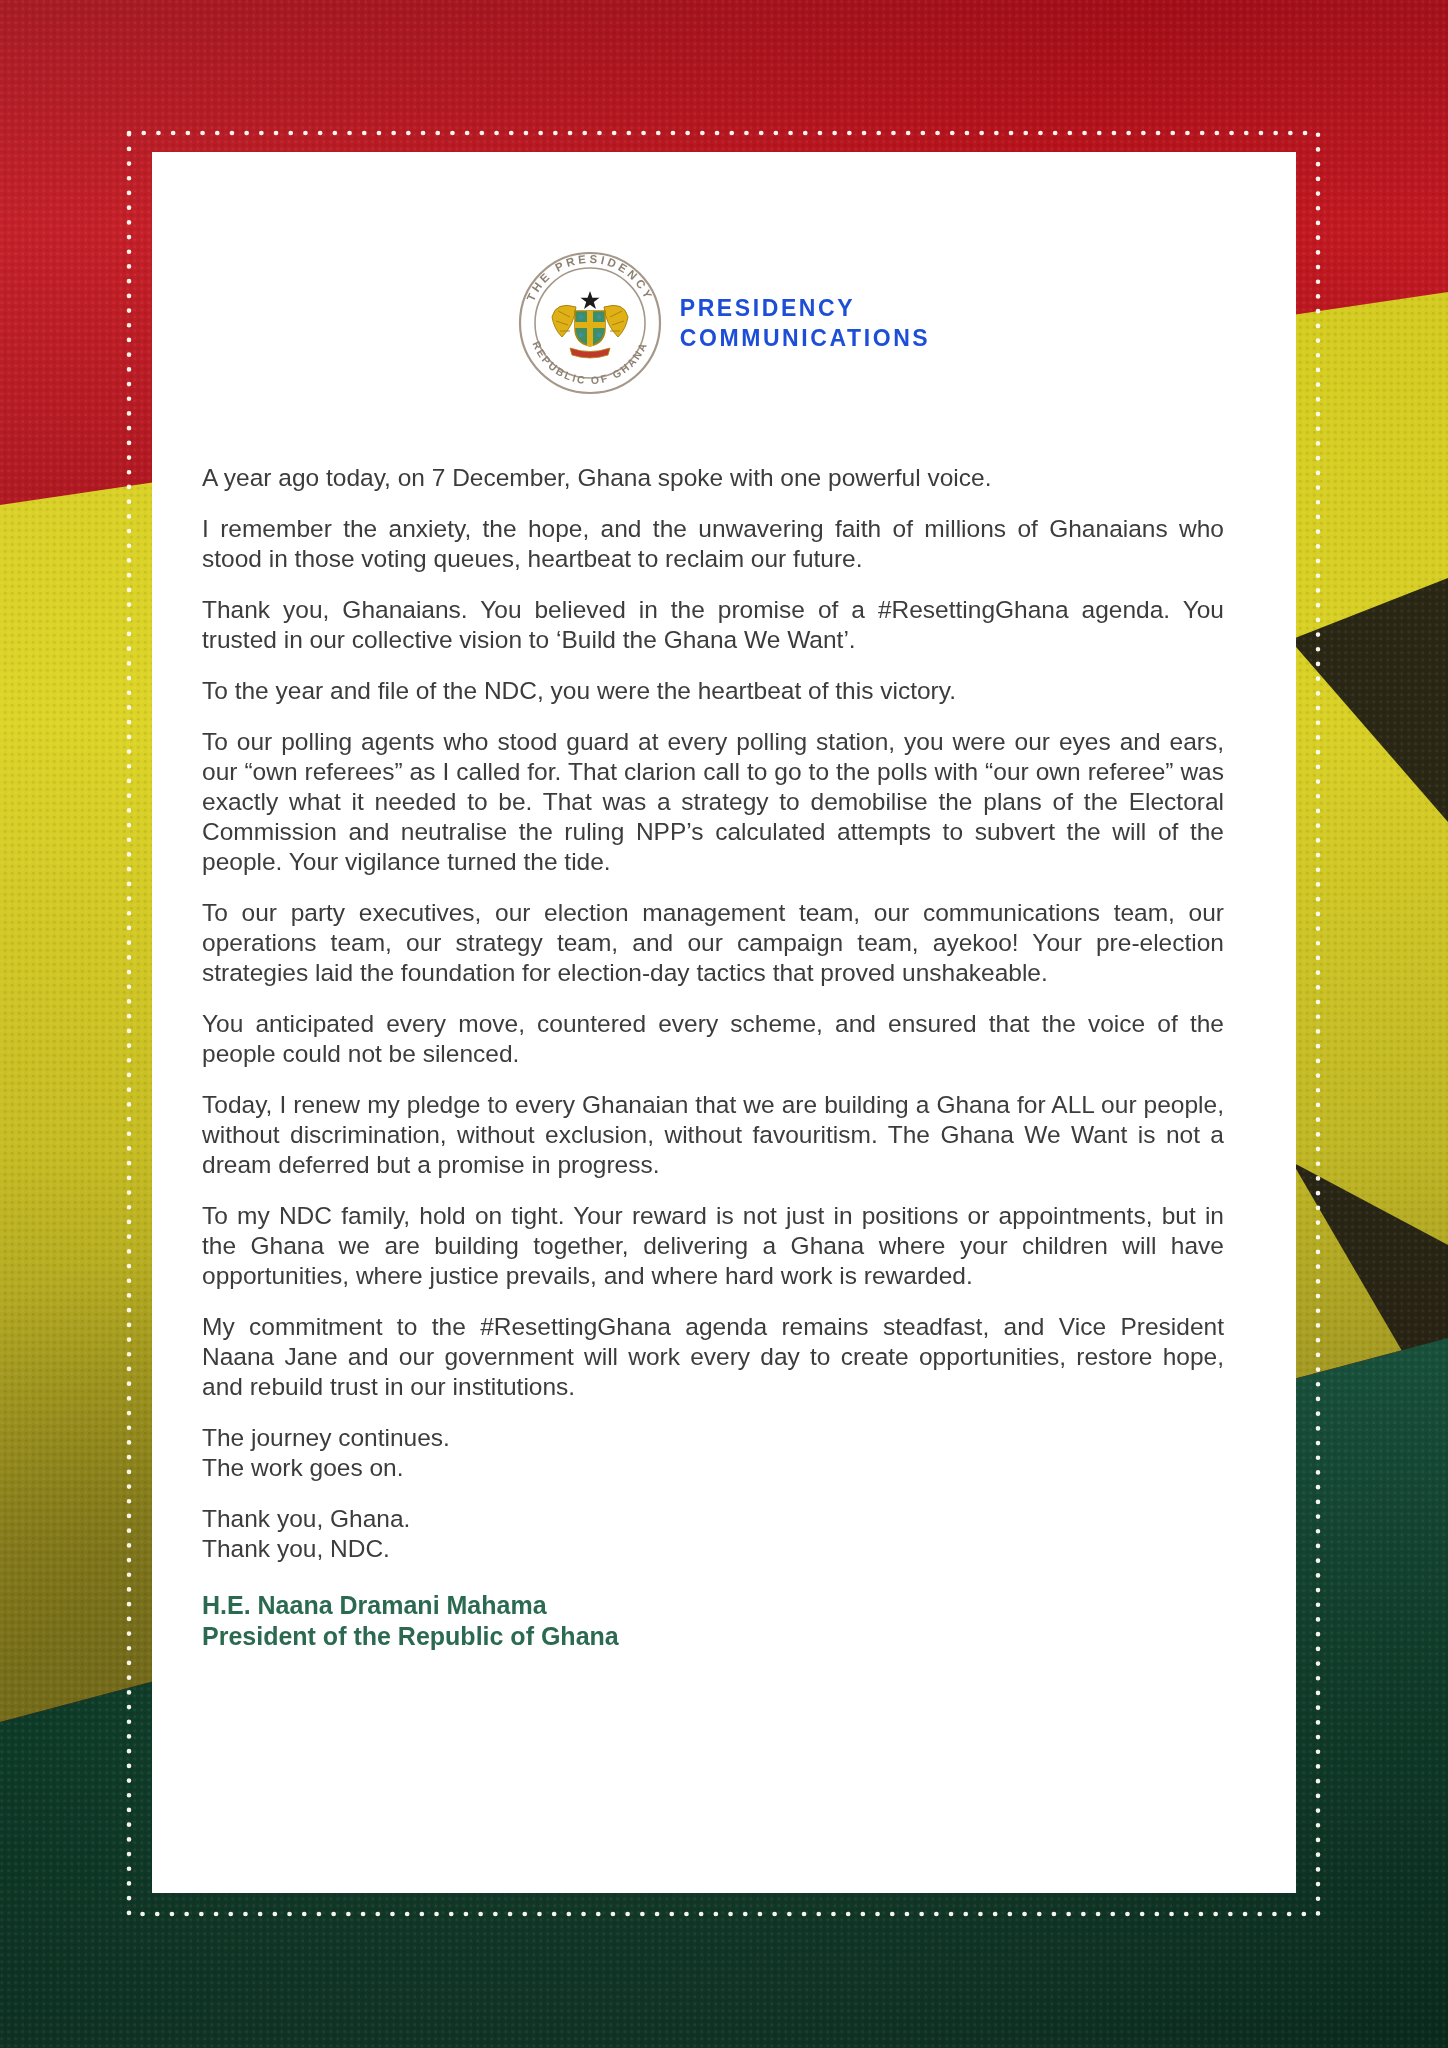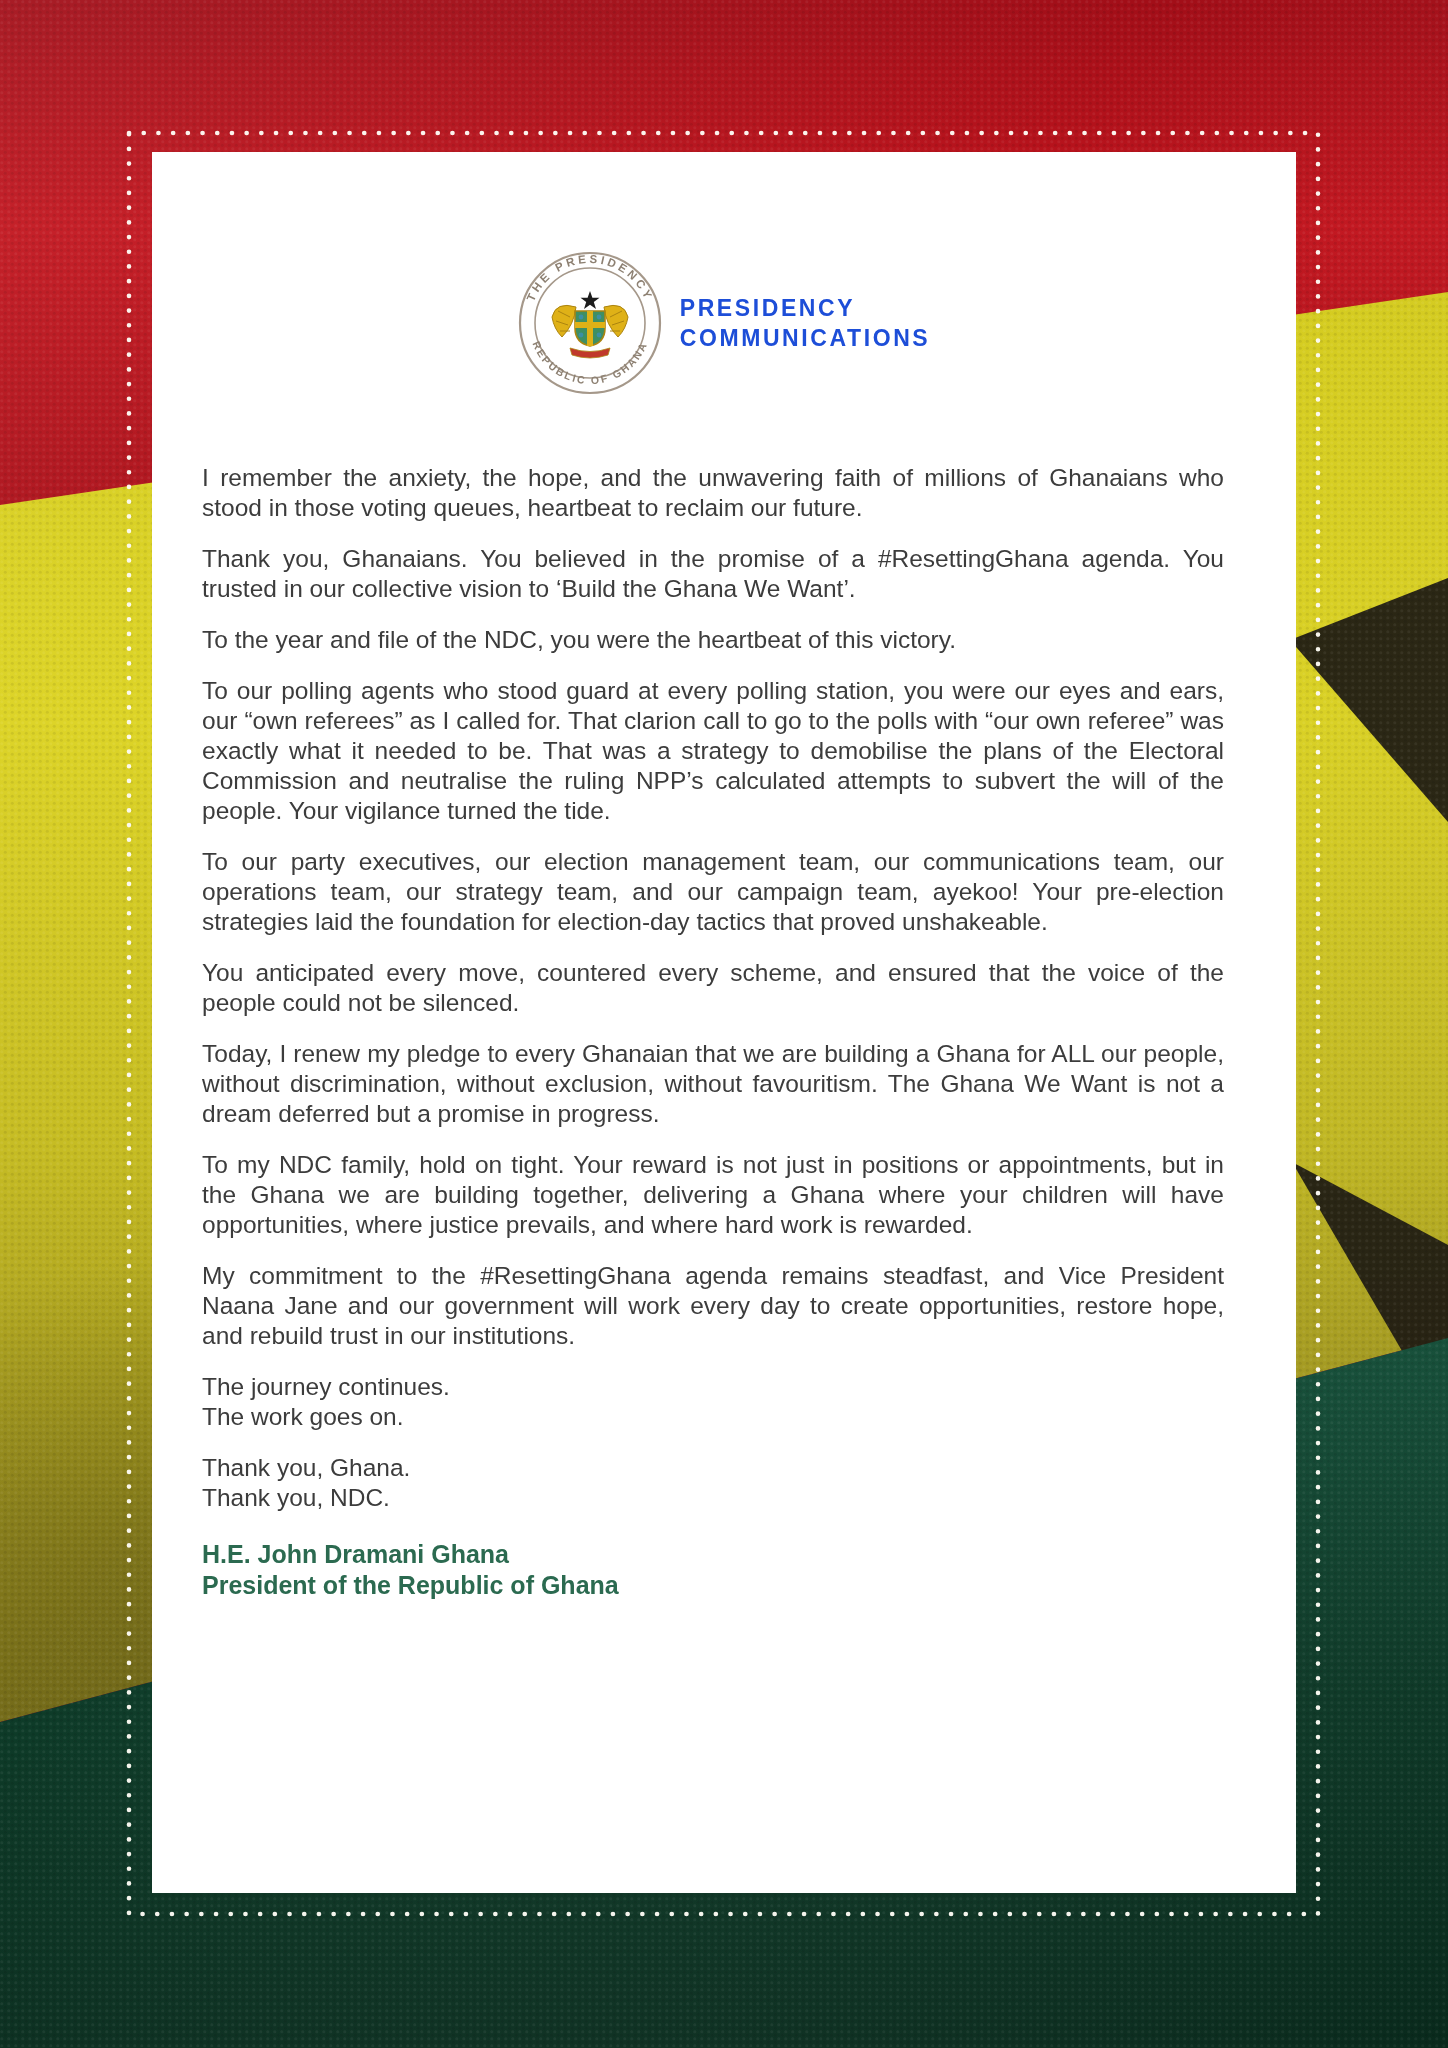--- a/index.html
+++ b/index.html
@@ -124,36 +124,37 @@
       </g>
     </svg>
 
     <div class="wordmark">
       <div>PRESIDENCY</div>
       <div>COMMUNICATIONS</div>
     </div>
   </div>
 
   <div class="letter-body">
+      <p class="para">A year ago today, on 7 December, Ghana spoke with one powerful voice.</p>
       <p class="para">I remember the anxiety, the hope, and the unwavering faith of millions of Ghanaians who stood in those voting queues, heartbeat to reclaim our future.</p>
       <p class="para">Thank you, Ghanaians. You believed in the promise of a #ResettingGhana agenda. You trusted in our collective vision to ‘Build the Ghana We Want’.</p>
       <p class="para">To the year and file of the NDC, you were the heartbeat of this victory.</p>
       <p class="para">To our polling agents who stood guard at every polling station, you were our eyes and ears, our “own referees” as I called for. That clarion call to go to the polls with “our own referee” was exactly what it needed to be. That was a strategy to demobilise the plans of the Electoral Commission and neutralise the ruling NPP’s calculated attempts to subvert the will of the people. Your vigilance turned the tide.</p>
       <p class="para">To our party executives, our election management team, our communications team, our operations team, our strategy team, and our campaign team, ayekoo! Your pre-election strategies laid the foundation for election-day tactics that proved unshakeable.</p>
       <p class="para">You anticipated every move, countered every scheme, and ensured that the voice of the people could not be silenced.</p>
       <p class="para">Today, I renew my pledge to every Ghanaian that we are building a Ghana for ALL our people, without discrimination, without exclusion, without favouritism. The Ghana We Want is not a dream deferred but a promise in progress.</p>
       <p class="para">To my NDC family, hold on tight. Your reward is not just in positions or appointments, but in the Ghana we are building together, delivering a Ghana where your children will have opportunities, where justice prevails, and where hard work is rewarded.</p>
       <p class="para">My commitment to the #ResettingGhana agenda remains steadfast, and Vice President Naana Jane and our government will work every day to create opportunities, restore hope, and rebuild trust in our institutions.</p>
       <p class="para closing">The journey continues.
 The work goes on.</p>
       <p class="para closing">Thank you, Ghana.
 Thank you, NDC.</p>
     </div>
 
   <div class="signature">
-    <div>H.E. John Dramani Ghana</div>
+    <div>H.E. Naana Dramani Mahama</div>
     <div>President of the Republic of Ghana</div>
   </div>
 </div>
 
 <svg class="dotted-frame" width="1448" height="2048" viewBox="0 0 1448 2048" aria-hidden="true">
   <rect x="129" y="133" width="1189" height="1781" fill="none" stroke="#fdfbf4" stroke-width="4.6" stroke-linecap="round" stroke-dasharray="0.1 14.6" opacity="0.97"></rect>
 </svg>
 
 </body></html>

